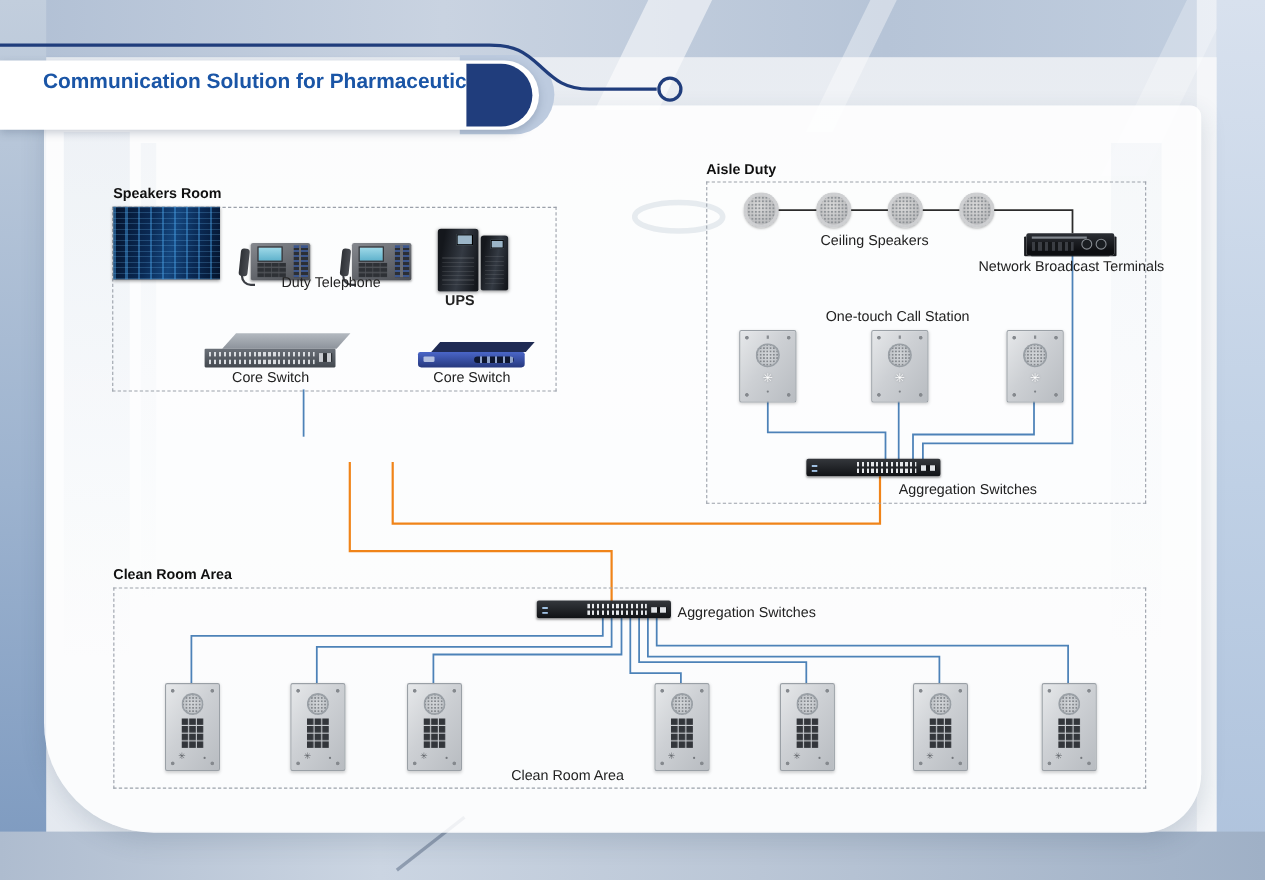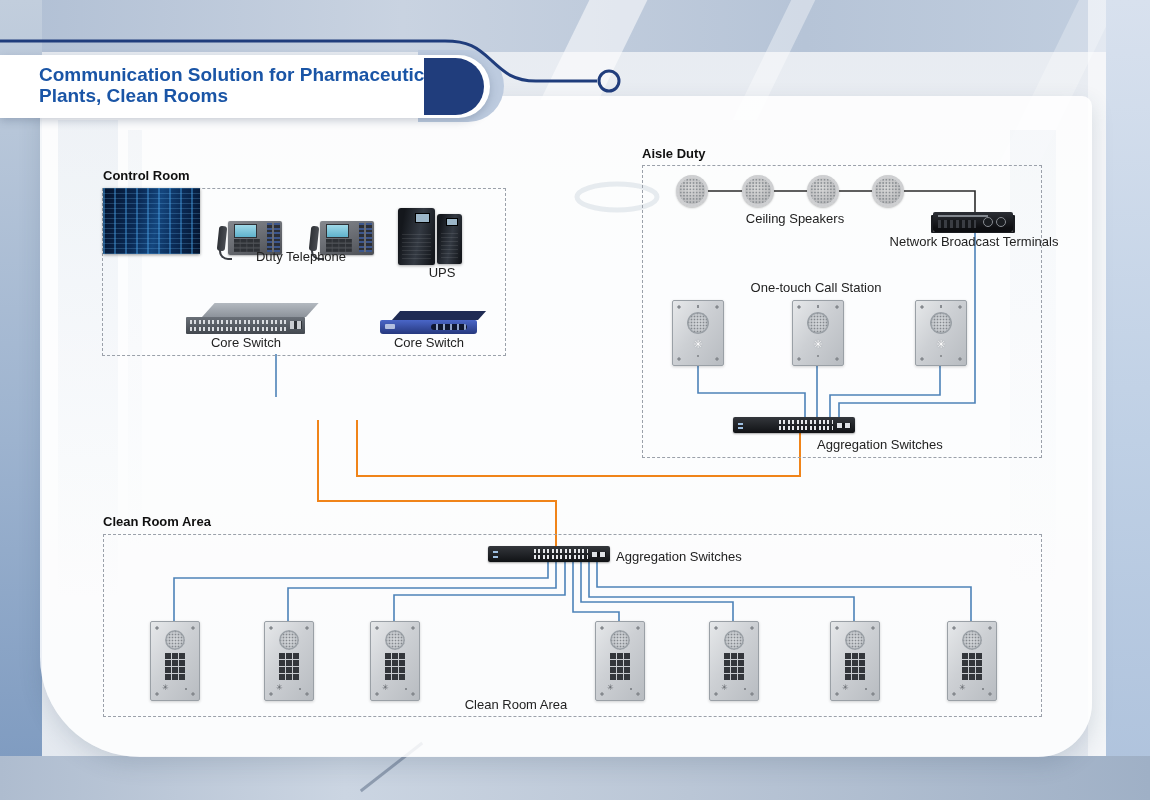--- a/index.html
+++ b/index.html
@@ -169,21 +169,20 @@
 
   <div class="panel"></div>
   <div class="ghost g1"></div>
   <div class="ghost g2"></div>
   <div class="ghost g3"></div>
 
   <div class="pill-ring"></div>
   <div class="title-pill">
     <div class="page-title">
       <span>Communication Solution for Pharmaceutical</span><br>
-      <span>Plants, Clean Rooms</span>
     </div>
   </div>
   <div class="navy-d"></div>
   <svg class="banner-svg" width="1150" height="140" viewBox="0 0 1150 140">
     <path d="M0,41 H445 C468,41 477,47 491,60 C504,72 513,81 536,81 H597" fill="none" stroke="#203D7C" stroke-width="3"></path>
     <circle cx="609" cy="81" r="10" fill="none" stroke="#203D7C" stroke-width="3"></circle>
   </svg>
 
   <svg class="wires" width="1150" height="800" viewBox="0 0 1150 800">
     <ellipse cx="617" cy="197" rx="40" ry="13" fill="none" stroke="#dde2e8" stroke-width="5" opacity="0.7"></ellipse>
@@ -203,21 +202,21 @@
     </g>
     <g stroke="#F08419" stroke-width="2" fill="none">
       <path d="M318,420 V501 H556 V547"></path>
       <path d="M357,420 V476 H800 V433"></path>
     </g>
     <g stroke="#2B2B2B" stroke-width="1.6" fill="none">
       <path d="M692,191 H975 V212"></path>
     </g>
   </svg>
 
-  <div class="sec-label" style="left:103px;top:168px;">Control Room</div>
+  <div class="sec-label" style="left:103px;top:168px;">Speakers Room</div>
   <div class="dashed-box" style="left:102px;top:188px;width:402px;height:166px;"></div>
   <div class="rack-photo"></div>
 
   <div class="phone" style="left:218px;top:221px;">
     <div class="ph-cord"></div>
     <div class="ph-handset"></div>
     <div class="ph-body">
       <div class="ph-screen"></div>
       <div class="ph-sidekeys"></div>
       <div class="ph-keypad"></div>
@@ -235,21 +234,21 @@
   <div class="dev-label" style="left:301px;top:249px;">Duty Telephone</div>
 
   <div class="ups big">
     <div class="ups-screen"></div>
     <div class="ups-vents"></div>
   </div>
   <div class="ups small">
     <div class="ups-screen"></div>
     <div class="ups-vents"></div>
   </div>
-  <div class="dev-label" style="left:442px;top:265px;">UPS</div>
+  <div class="dev-label" style="left:418px;top:265px;font-weight:bold;">UPS</div>
 
   <div class="cswitch">
     <div class="cs-top"></div>
     <div class="cs-front">
       <div class="cs-ports"></div>
       <div class="cs-sfp"></div>
     </div>
   </div>
   <div class="dev-label" style="left:246px;top:335px;">Core Switch</div>
 

